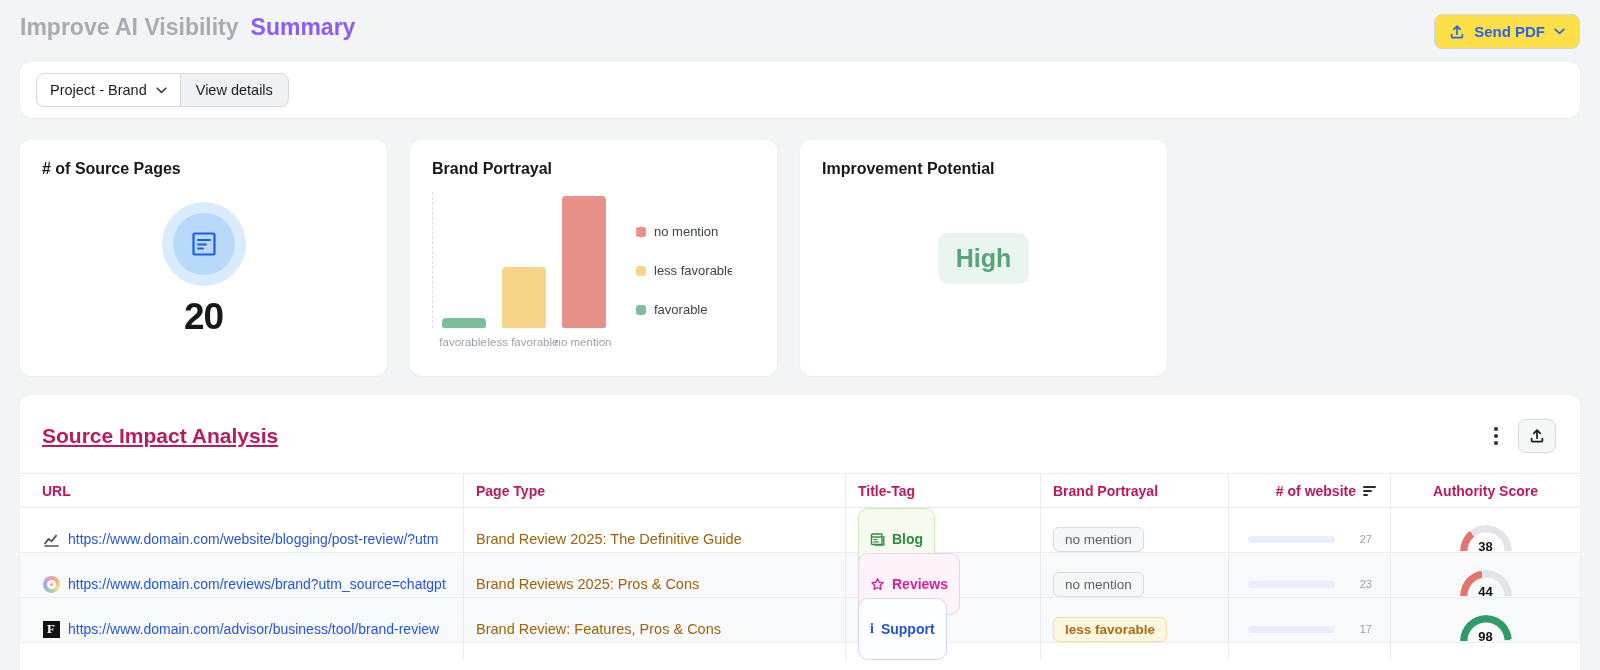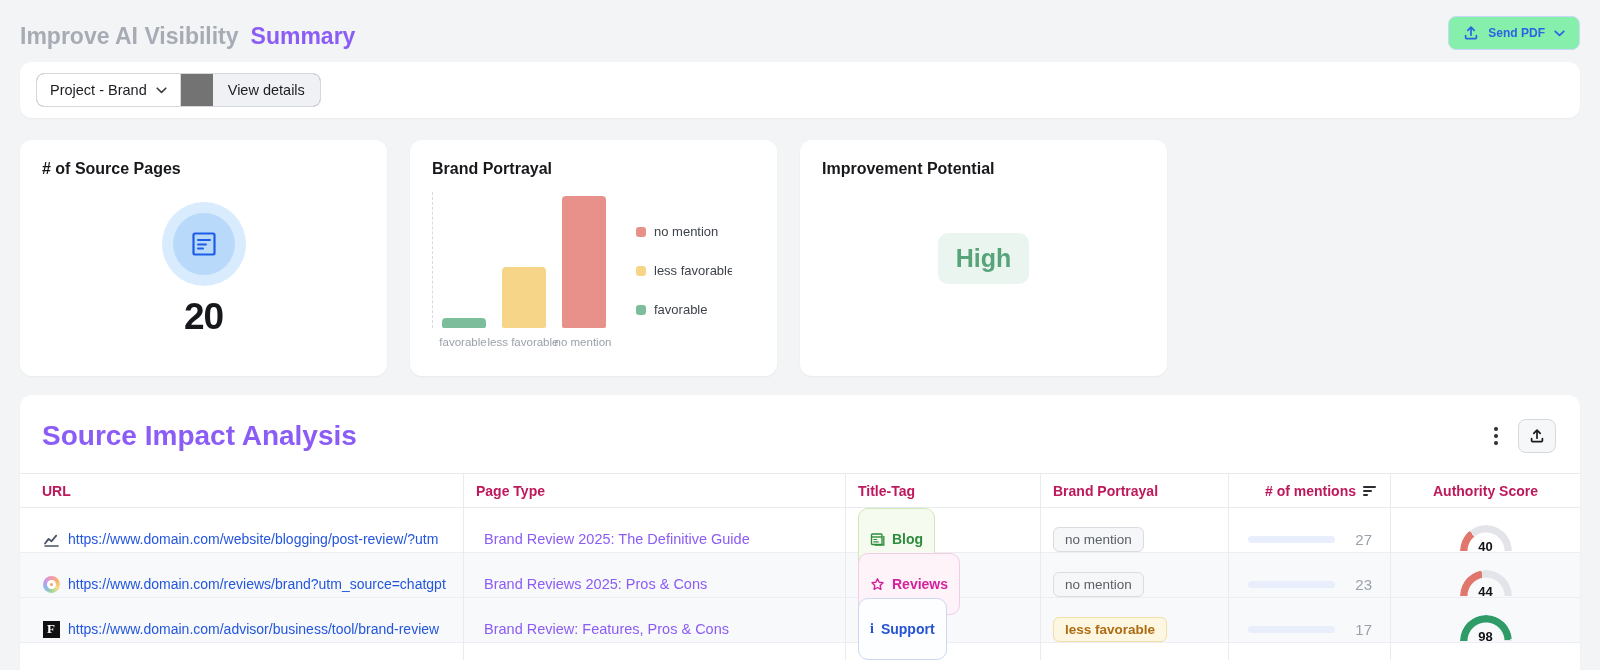--- a/index.html
+++ b/index.html
@@ -5,42 +5,42 @@
   * { box-sizing: border-box; margin: 0; padding: 0; }
   html, body { width: 1600px; height: 670px; overflow: hidden; }
   body {
     background: #f3f4f6;
     font-family: "Liberation Sans", sans-serif;
     color: #17181b;
   }
 
   
   .top-header {
-    display: flex; justify-content: space-between; align-items: flex-end;
+    display: flex; justify-content: space-between; align-items: flex-start;
     padding: 14px 20px 12px 20px; height: 62px;
   }
   .page-title-wrap { display: flex; align-items: baseline; gap: 12px; }
   .breadcrumb { font-size: 23px; font-weight: 700; color: #a7acb4; }
   .page-title { font-size: 23px; font-weight: 700; color: #8b5cf6; }
   .send-pdf-btn {
     display: inline-flex; align-items: center; gap: 9px;
-    background: #86efac; border: 1px solid #c7d9f7; border-radius: 8px;
-    padding: 8px 14px; color: #2b63e4; font-weight: 700; font-size: 12px;
+    background: #fde047; border: 1px solid #c7d9f7; border-radius: 8px;
+    padding: 8px 14px; color: #2b63e4; font-weight: 700; font-size: 15px;
     font-family: inherit; cursor: pointer;
   }
 
   
   .filter-card {
     background: #fff; border-radius: 12px; margin: 0 20px; height: 56px;
     display: flex; align-items: center; padding: 0 16px;
     box-shadow: 0 1px 2px rgba(27,31,38,.04);
   }
   .segmented {
     display: inline-flex; border: 1px solid #d5d8dd; border-radius: 8px;
-    overflow: hidden; background: #737373; gap: 32px;
+    overflow: hidden; background: #bef264;
   }
   .seg-left {
     display: flex; align-items: center; gap: 9px; padding: 8px 13px;
     font-size: 14.5px; color: #1c1d20; border-right: 1px solid #d5d8dd;
     background: #fff; cursor: pointer;
   }
   .seg-right {
     padding: 8px 15px; font-size: 14.5px; color: #1c1d20;
     background: #f0f1f4; cursor: pointer; display: flex; align-items: center;
   }
@@ -95,21 +95,21 @@
 
   
   .table-card {
     background: #fff; border-radius: 12px; margin: 19px 20px 0 20px;
     height: 340px; box-shadow: 0 1px 2px rgba(27,31,38,.04);
   }
   .section-header {
     display: flex; justify-content: space-between; align-items: center;
     padding: 24px 24px 20px 22px;
   }
-  .section-title { font-size: 28px; font-weight: 800; color: #8b5cf6; }
+  .section-title { font-size: 21px; font-weight: 800; color: #be185d; text-decoration: underline; }
   .section-actions { display: flex; align-items: center; gap: 16px; }
   .kebab { display: flex; flex-direction: column; gap: 3px; padding: 6px 4px; cursor: pointer; }
   .kebab i { width: 4px; height: 4px; border-radius: 50%; background: #2a2c30; }
   .export-btn {
     width: 38px; height: 34px; border: 1px solid #d5d8dd; border-radius: 8px;
     background: #f6f7f9; display: flex; align-items: center; justify-content: center;
     cursor: pointer;
   }
 
   .t-head, .t-row {
@@ -155,21 +155,21 @@
   .swirl::before {
     content: ""; position: absolute; inset: 7px; border-radius: 50%;
     background: #f0a277; z-index: 1;
   }
   .favicon-f {
     width: 17px; height: 17px; background: #111; color: #fff;
     font-family: "Liberation Serif", serif; font-weight: 700; font-size: 13px;
     display: flex; align-items: center; justify-content: center;
   }
 
-  .td-title { padding-left: 20px; font-size: 14.5px; color: #8b5cf6; }
+  .td-title { padding-left: 12px; font-size: 14.5px; color: #a16207; }
 
   .td-pagetype { padding-left: 12px; }
   .type-badge {
     display: inline-flex; align-items: center; gap: 7px;
     padding: 22px 11px; border-radius: 10px; font-size: 14px; font-weight: 600;
     border: 1px solid transparent;
   }
   .type-blog   { color: #2d8c3c; background: #f5fbee; border-color: #cfe7b9; }
   .type-review { color: #d6219c; background: #fdf3f9; border-color: #f3cce5; }
   .type-support{ color: #2553d3; background: #fdfeff; border-color: #ccd8f3; }
@@ -179,21 +179,21 @@
   .portrayal-badge {
     display: inline-block; padding: 4px 11px; border-radius: 6px; font-size: 13.5px;
     border: 1px solid transparent;
   }
   .portrayal-none { color: #5b6066; background: #f6f7f8; border-color: #d9dce1; }
   .portrayal-less { color: #ad6b12; background: #fdf6e0; border-color: #f0dfa6; font-weight: 600; }
 
   .td-mentions { justify-content: flex-end; gap: 15px; padding-right: 18px; }
   .mention-track { width: 87px; height: 7px; border-radius: 4px; background: #e8eefb; overflow: hidden; }
   .mention-fill { height: 100%; border-radius: 4px; background: #97b5f3; }
-  .mention-num { font-size: 15px; color: #9aa1ab; min-width: 22px; text-align: right; }
+  .mention-num { font-size: 11px; color: #9aa1ab; min-width: 22px; text-align: right; }
 
   .td-authority { justify-content: center; }
   .gauge { width: 52px; height: 29px; position: relative; overflow: hidden; }
   .gauge-arc {
     position: absolute; left: 0; top: 0; width: 52px; height: 52px; border-radius: 50%;
     -webkit-mask: radial-gradient(circle at 50% 50%, transparent 18px, #000 19px);
             mask: radial-gradient(circle at 50% 50%, transparent 18px, #000 19px);
   }
   .gauge-num {
     position: absolute; bottom: 0; left: 0; width: 100%; text-align: center;
@@ -309,21 +309,21 @@
       </button>
     </div>
   </div>
 
   <div class="t-head">
     <div class="th th-url">URL</div>
     <div class="th">Page Type</div>
     <div class="th">Title-Tag</div>
     <div class="th">Brand Portrayal</div>
     <div class="th th-mentions">
-      <span># of mentions</span>
+      <span># of website</span>
       <span class="sort-icon">
           <i></i>
           <i></i>
           <i></i>
         </span>
     </div>
     <div class="th th-authority">Authority Score</div>
   </div>
 
   <div class="t-row">
@@ -351,21 +351,21 @@
     <div class="td td-portrayal">
       <span class="portrayal-badge portrayal-none">no mention</span>
     </div>
     <div class="td td-mentions">
       <span class="mention-track"><span class="mention-fill" style="width: 100%;"></span></span>
       <span class="mention-num">27</span>
     </div>
     <div class="td td-authority">
       <span class="gauge">
         <span class="gauge-arc" style="background: conic-gradient(from 270deg, rgb(224, 118, 108) 0deg, rgb(224, 118, 108) 50.4deg, rgb(227, 228, 234) 50.4deg, rgb(227, 228, 234) 180deg, transparent 180deg, transparent 360deg);"></span>
-        <span class="gauge-num">40</span>
+        <span class="gauge-num">38</span>
       </span>
     </div>
   </div>
 
   <div class="t-row alt">
     <div class="td td-url">
       <span class="favicon">
           <span class="swirl"></span>
         </span>
       <a class="url-link" href="#">https://www.domain.com/reviews/brand?utm_source=chatgpt</a>

